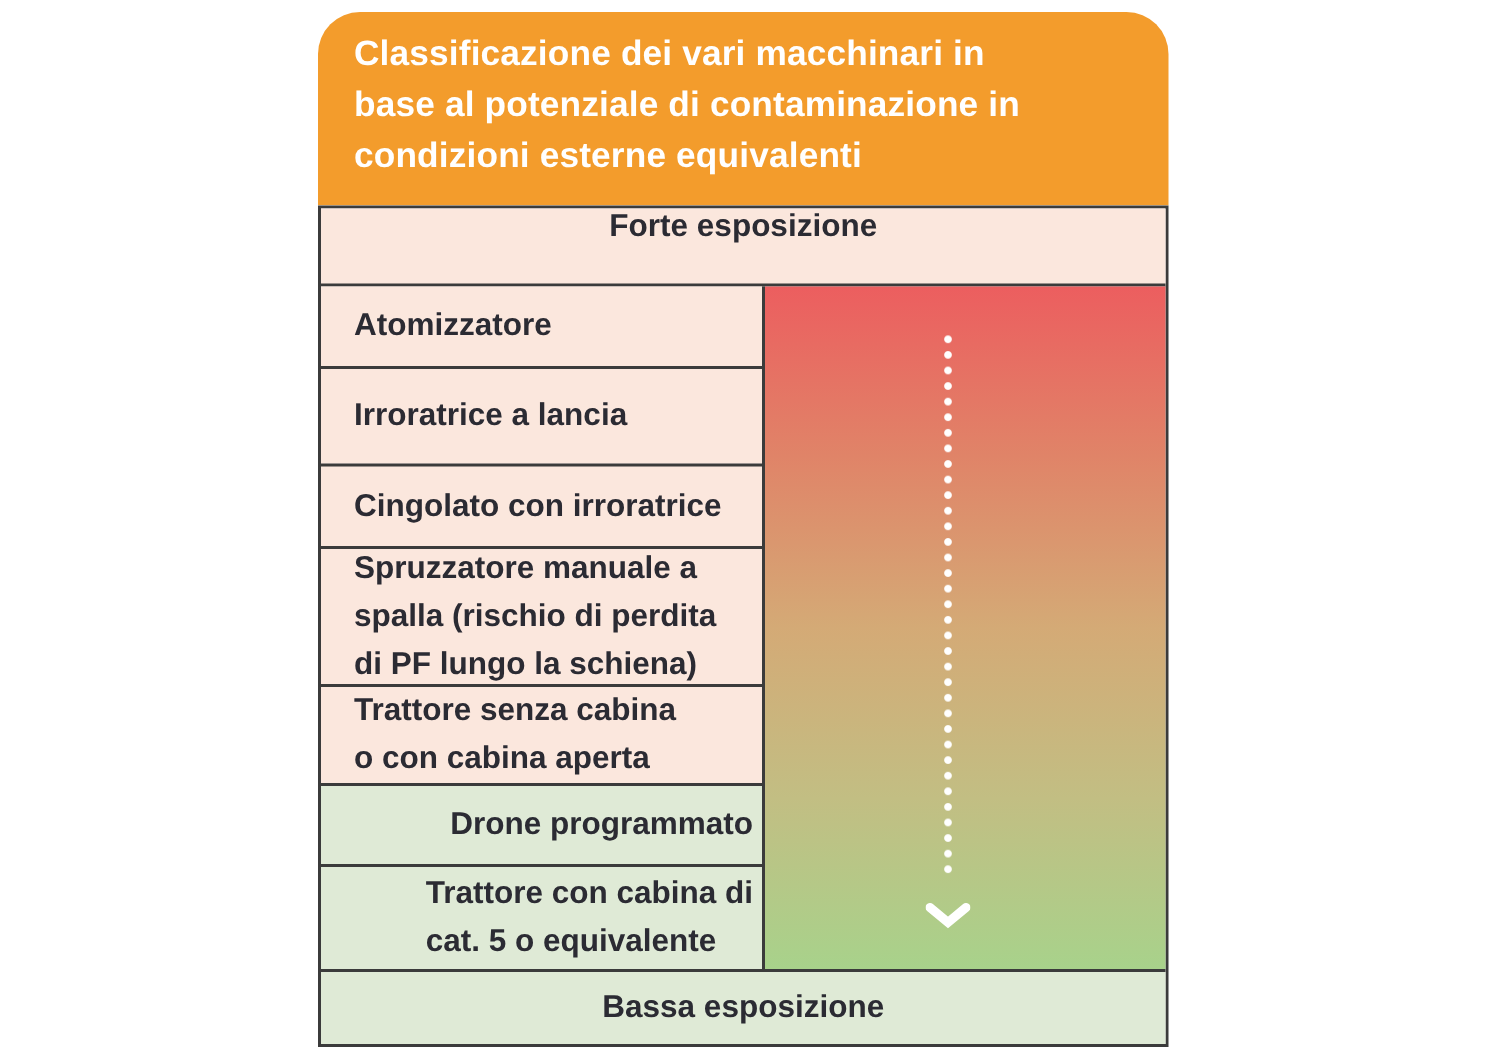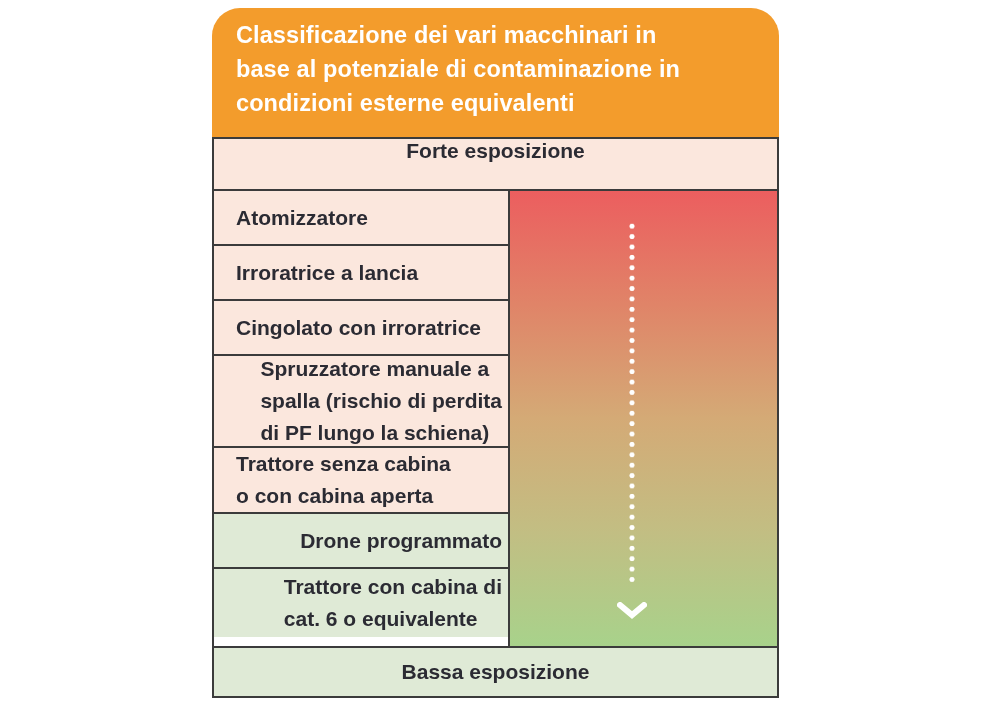--- a/index.html
+++ b/index.html
@@ -36,23 +36,23 @@
     display:flex;flex-direction:column;
   }
   .machine-row{
     display:flex;align-items:center;
     padding-left:22px;padding-right:6px;
     font-size:21px;line-height:32px;
     box-sizing:border-box;white-space:pre-line;
   }
   .machine-row + .machine-row{border-top:2px solid var(--line,#3b3b3b);}
   .machine-row:nth-child(1){height:53px;}
-  .machine-row:nth-child(2){height:55px;}
+  .machine-row:nth-child(2){height:66px;}
   .machine-row:nth-child(3){height:55px;}
-  .machine-row:nth-child(4){height:92px;justify-content:flex-end;}
+  .machine-row:nth-child(4){height:92px;}
   .machine-row:nth-child(5){height:66px;}
   .machine-row:nth-child(6){height:55px;}
   .machine-row:nth-child(7){height:70px;}
   .level-high{background:var(--peach,#FBE7DD);}
   .level-low{background:var(--green,#DFEAD6);justify-content:flex-end;}
 
   
   .gradient{
     flex:1;position:relative;
     background:linear-gradient(180deg,#EC5E5F 0%,#E08468 25%,#D4AA76 50%,#C2BE83 75%,#A8D28B 100%);
@@ -89,21 +89,21 @@
           <div class="machine-row level-high"><span>Atomizzatore</span></div>
           <div class="machine-row level-high"><span>Irroratrice a lancia</span></div>
           <div class="machine-row level-high"><span>Cingolato con irroratrice</span></div>
           <div class="machine-row level-high"><span>Spruzzatore manuale a
 spalla (rischio di perdita
 di PF lungo la schiena)</span></div>
           <div class="machine-row level-high"><span>Trattore senza cabina
 o con cabina aperta</span></div>
           <div class="machine-row level-low"><span>Drone programmato</span></div>
           <div class="machine-row level-low"><span>Trattore con cabina di
-cat. 6 o equivalente</span></div>
+cat. 5 o equivalente</span></div>
         </div>
       <div class="gradient" id="gradient" style="background: linear-gradient(rgb(236, 94, 95) 0%, rgb(224, 132, 104) 25%, rgb(212, 170, 118) 50%, rgb(194, 190, 131) 75%, rgb(168, 210, 139) 100%);">
         <div class="dots"></div>
         <svg class="chev" width="30" height="18" viewBox="0 0 30 18">
           <polyline points="3,3 15,13 27,3" fill="none" stroke="#ffffff" stroke-width="6" stroke-linecap="round" stroke-linejoin="miter"></polyline>
         </svg>
       </div>
     </div>
     <div class="row-bottom">
       <span>Bassa esposizione</span>

